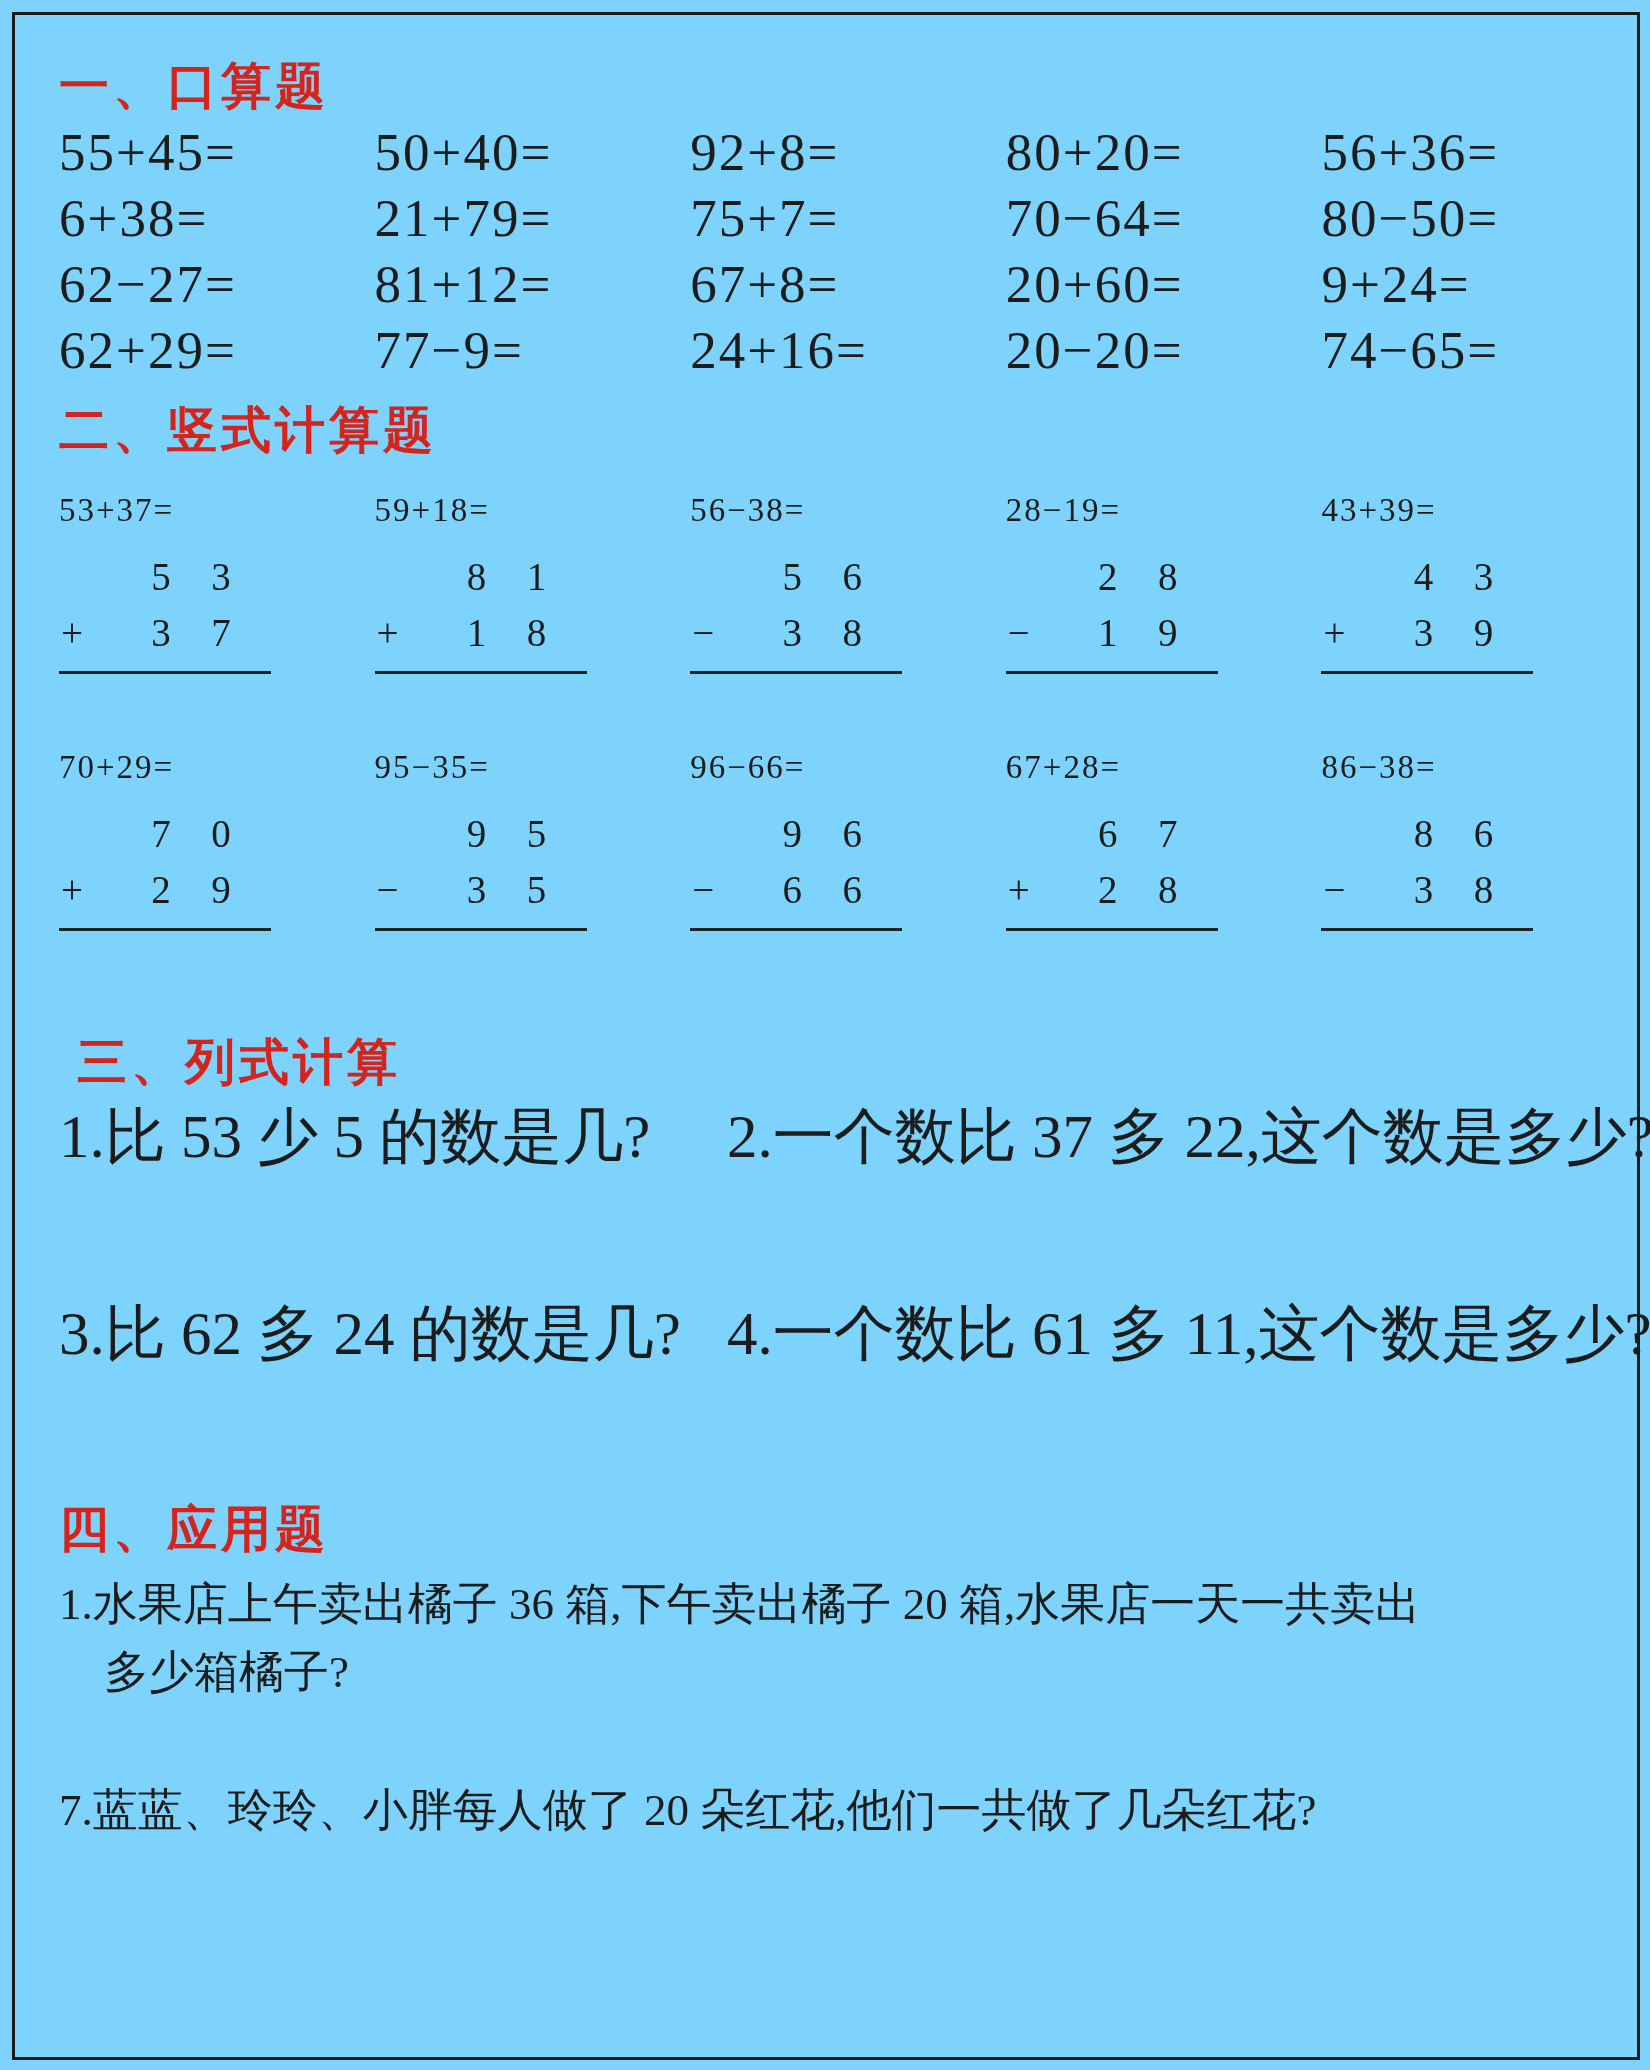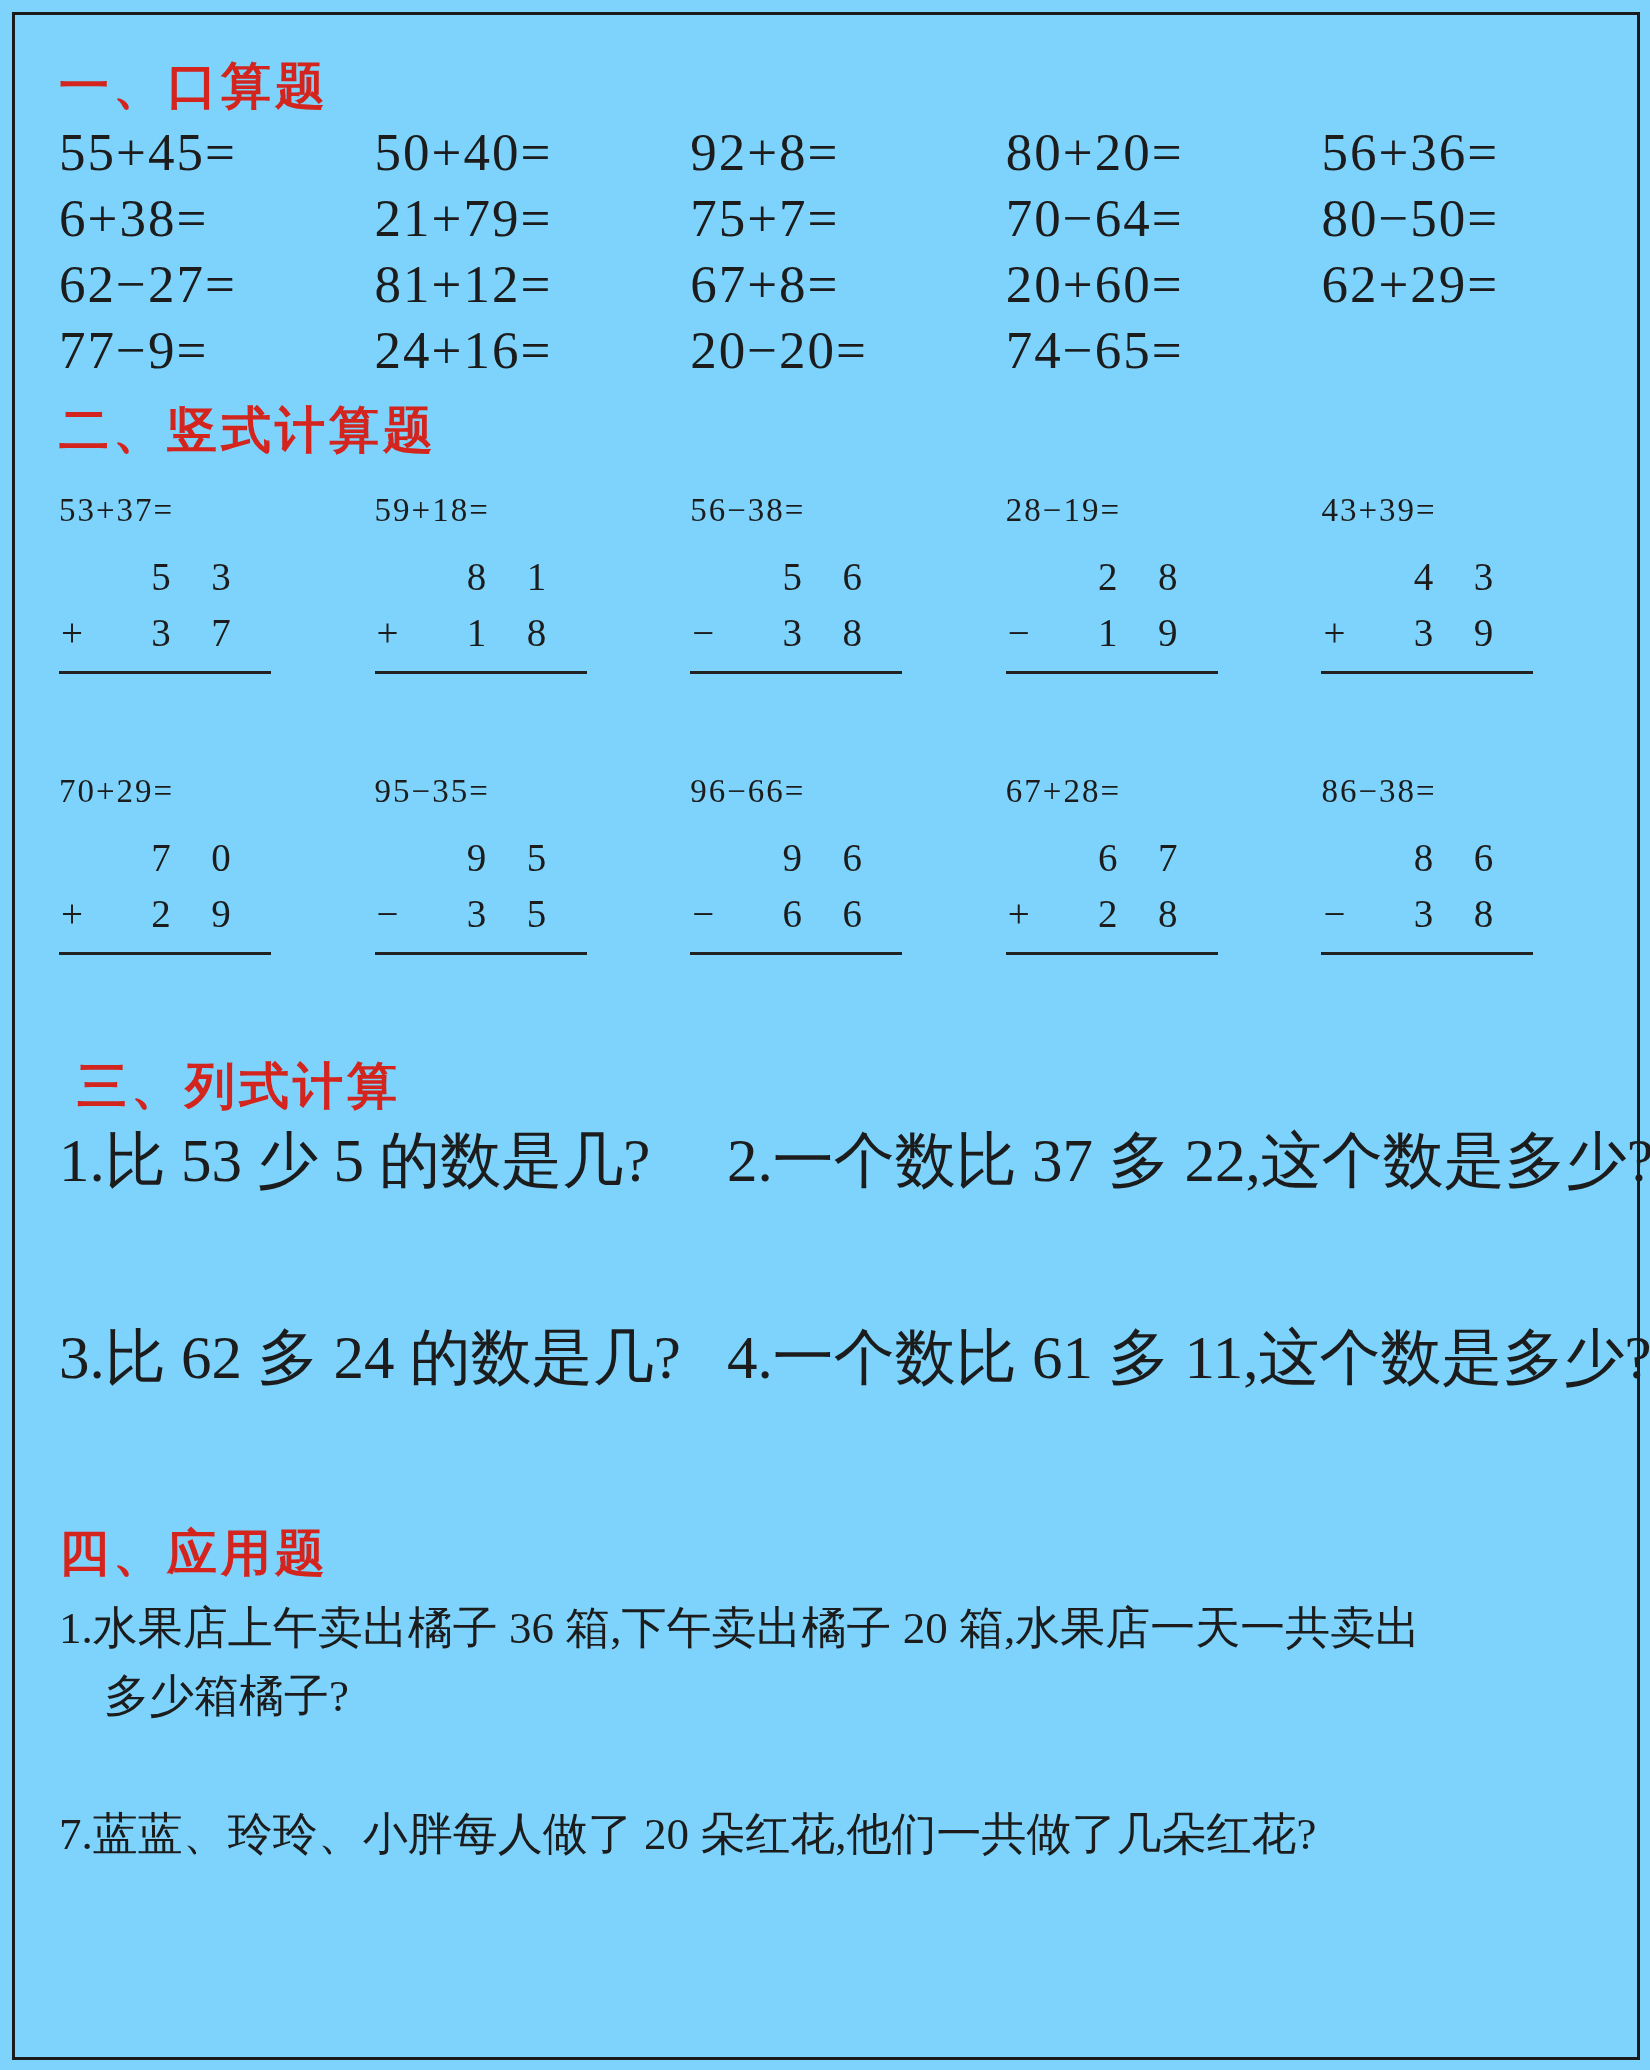--- a/index.html
+++ b/index.html
@@ -44,21 +44,21 @@
   .oral-grid { margin-top: 4px; }
   .oral-cell {
     font-size: 53px;
     line-height: 66px;
     letter-spacing: 2px;
     white-space: nowrap;
   }
 
   
   .vgrid-a { margin-top: 26px; }
-  .vgrid-b { margin-top: 92px; }
+  .vgrid-b { margin-top: 68px; }
   .veq {
     font-size: 33px;
     line-height: 50px;
     letter-spacing: 2px;
     white-space: nowrap;
     margin-bottom: 14px;
   }
   .vstack {
     width: 212px;
     border-bottom: 3px solid #222222;
@@ -124,20 +124,21 @@
       <div class="oral-cell">56+36=</div>
       <div class="oral-cell">6+38=</div>
       <div class="oral-cell">21+79=</div>
       <div class="oral-cell">75+7=</div>
       <div class="oral-cell">70−64=</div>
       <div class="oral-cell">80−50=</div>
       <div class="oral-cell">62−27=</div>
       <div class="oral-cell">81+12=</div>
       <div class="oral-cell">67+8=</div>
       <div class="oral-cell">20+60=</div>
+      <div class="oral-cell">9+24=</div>
       <div class="oral-cell">62+29=</div>
       <div class="oral-cell">77−9=</div>
       <div class="oral-cell">24+16=</div>
       <div class="oral-cell">20−20=</div>
       <div class="oral-cell">74−65=</div>
     </div>
 
     <div class="sec-title t2 red" style="color: rgb(211, 36, 30);">二、竖式计算题</div>
 
     <div class="grid5 vgrid-a">

